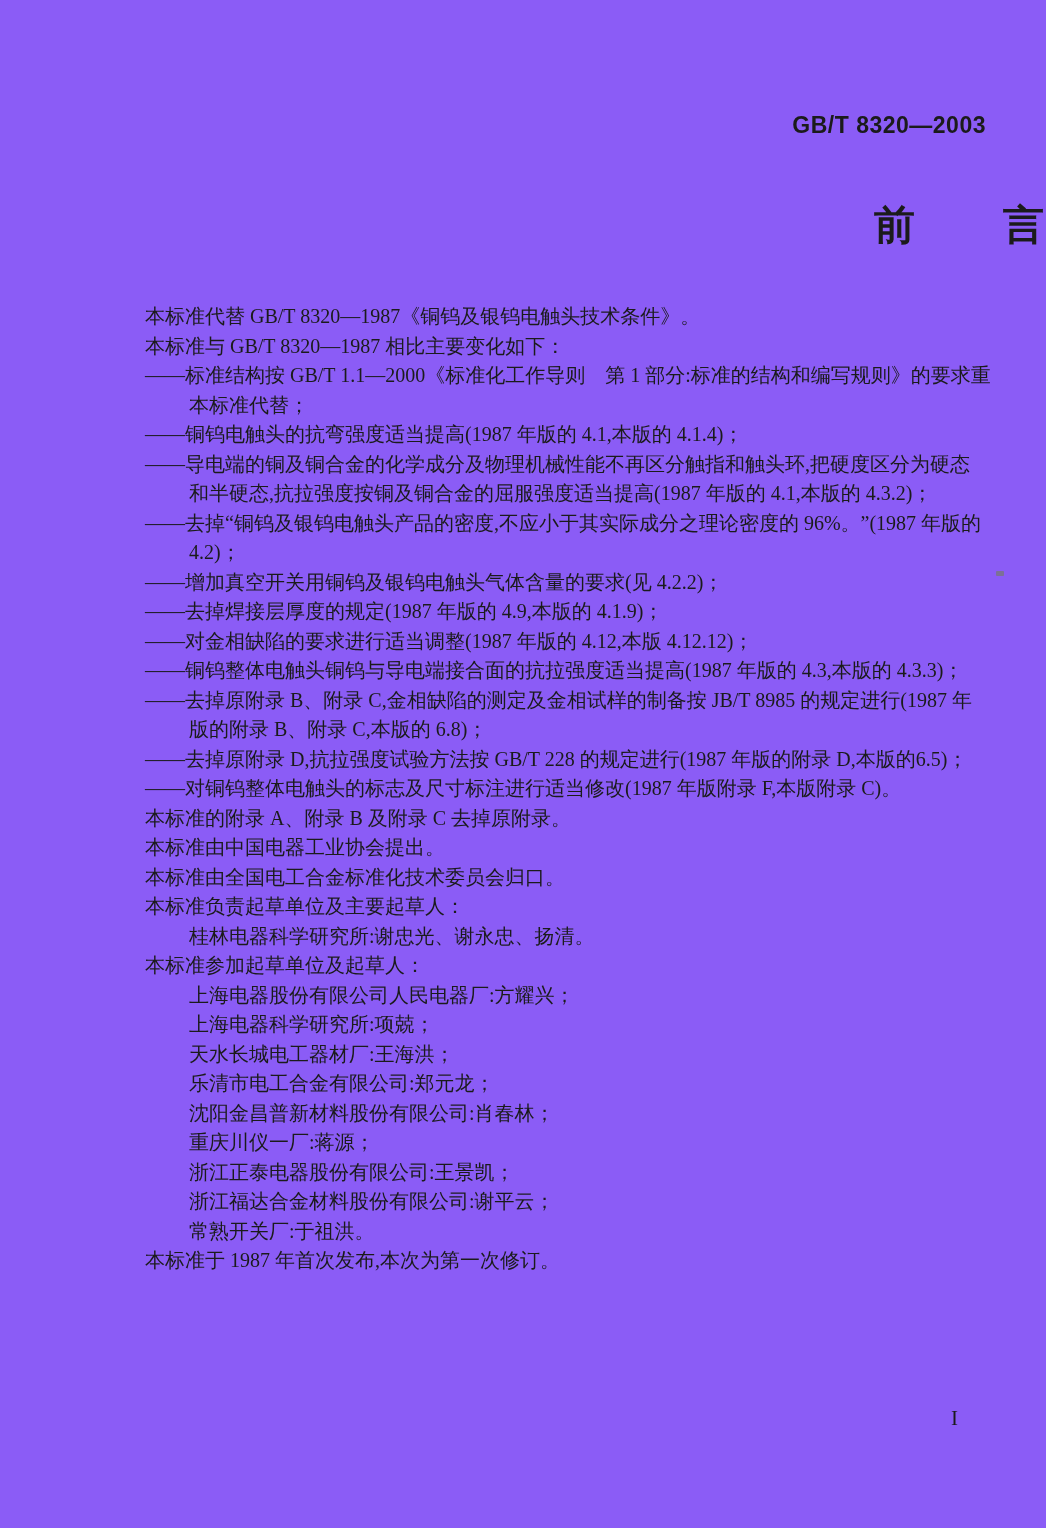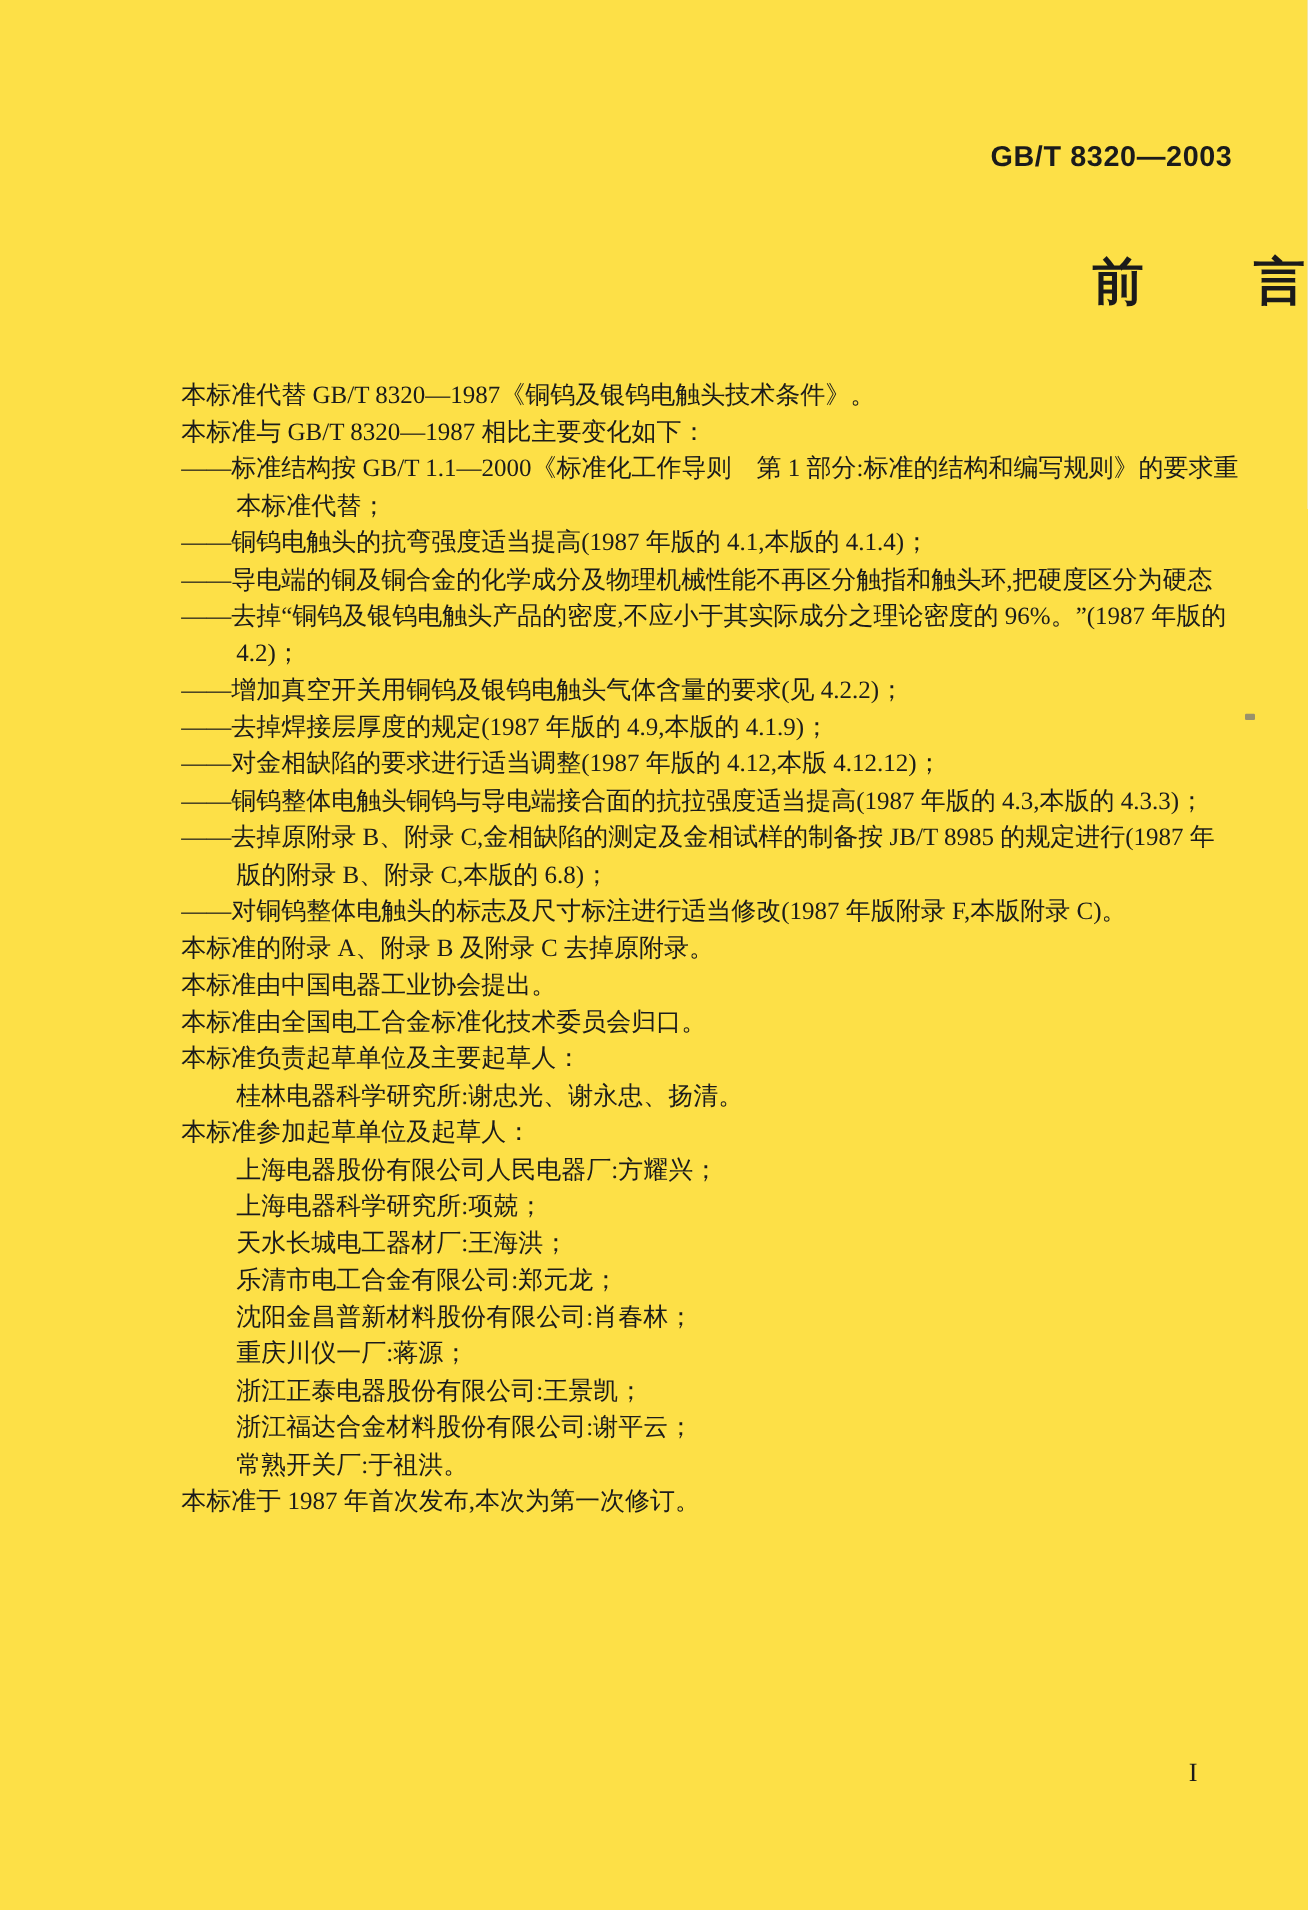--- a/index.html
+++ b/index.html
@@ -5,21 +5,21 @@
   html, body {
     margin: 0;
     padding: 0;
     background: #e8e8e8;
   }
   .page {
     position: relative;
     width: 1046px;
     height: 1528px;
     margin: 0 auto;
-    background: #fde047;
+    background: #8b5cf6;
     color: #1b1b1b;
     font-family: "Liberation Serif", "DejaVu Serif", serif;
     overflow: hidden;
   }
   .std-code {
     position: absolute;
     top: 112px;
     right: 60px;
     font-family: "Liberation Sans", "DejaVu Sans", sans-serif;
     font-weight: bold;
@@ -79,28 +79,30 @@
 
   <h1 class="doc-title">前　　言</h1>
 
   <div class="body-text" id="body-lines">
       <div class="ln">本标准代替 GB/T 8320—1987《铜钨及银钨电触头技术条件》。</div>
       <div class="ln">本标准与 GB/T 8320—1987 相比主要变化如下：</div>
       <div class="ln">——标准结构按 GB/T 1.1—2000《标准化工作导则　第 1 部分:标准的结构和编写规则》的要求重</div>
       <div class="ln ind">本标准代替；</div>
       <div class="ln">——铜钨电触头的抗弯强度适当提高(1987 年版的 4.1,本版的 4.1.4)；</div>
       <div class="ln">——导电端的铜及铜合金的化学成分及物理机械性能不再区分触指和触头环,把硬度区分为硬态</div>
+      <div class="ln ind">和半硬态,抗拉强度按铜及铜合金的屈服强度适当提高(1987 年版的 4.1,本版的 4.3.2)；</div>
       <div class="ln">——去掉“铜钨及银钨电触头产品的密度,不应小于其实际成分之理论密度的 96%。”(1987 年版的</div>
       <div class="ln ind">4.2)；</div>
       <div class="ln">——增加真空开关用铜钨及银钨电触头气体含量的要求(见 4.2.2)；</div>
       <div class="ln">——去掉焊接层厚度的规定(1987 年版的 4.9,本版的 4.1.9)；</div>
       <div class="ln">——对金相缺陷的要求进行适当调整(1987 年版的 4.12,本版 4.12.12)；</div>
       <div class="ln">——铜钨整体电触头铜钨与导电端接合面的抗拉强度适当提高(1987 年版的 4.3,本版的 4.3.3)；</div>
       <div class="ln">——去掉原附录 B、附录 C,金相缺陷的测定及金相试样的制备按 JB/T 8985 的规定进行(1987 年</div>
       <div class="ln ind">版的附录 B、附录 C,本版的 6.8)；</div>
+      <div class="ln">——去掉原附录 D,抗拉强度试验方法按 GB/T 228 的规定进行(1987 年版的附录 D,本版的6.5)；</div>
       <div class="ln">——对铜钨整体电触头的标志及尺寸标注进行适当修改(1987 年版附录 F,本版附录 C)。</div>
       <div class="ln">本标准的附录 A、附录 B 及附录 C 去掉原附录。</div>
       <div class="ln">本标准由中国电器工业协会提出。</div>
       <div class="ln">本标准由全国电工合金标准化技术委员会归口。</div>
       <div class="ln">本标准负责起草单位及主要起草人：</div>
       <div class="ln ind">桂林电器科学研究所:谢忠光、谢永忠、扬清。</div>
       <div class="ln">本标准参加起草单位及起草人：</div>
       <div class="ln ind">上海电器股份有限公司人民电器厂:方耀兴；</div>
       <div class="ln ind">上海电器科学研究所:项兢；</div>
       <div class="ln ind">天水长城电工器材厂:王海洪；</div>

